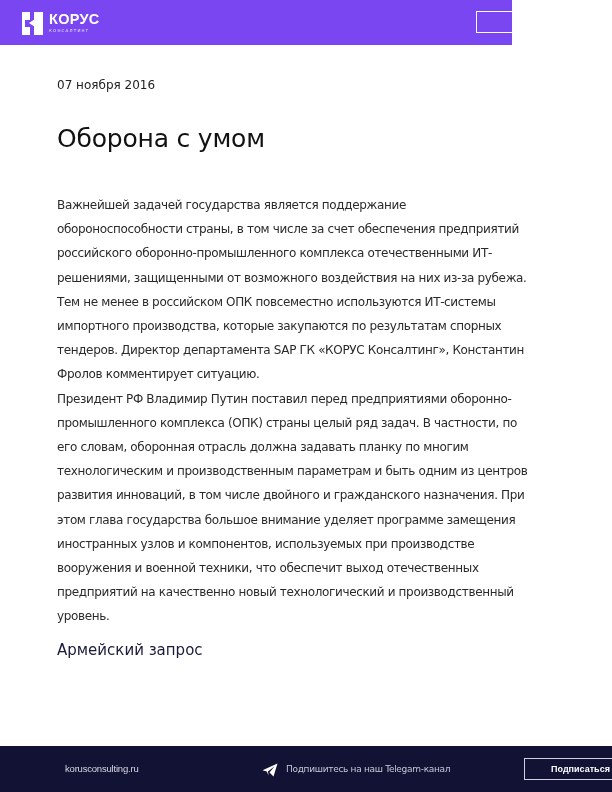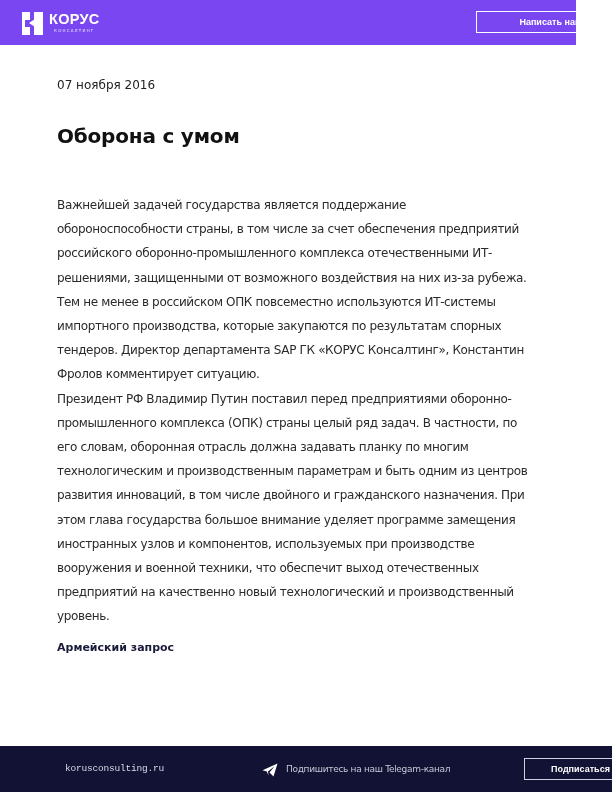--- a/index.html
+++ b/index.html
@@ -1,58 +1,57 @@
 <!DOCTYPE html>
 <html><head>
   <meta charset="utf-8">
   <style>
     * { box-sizing: border-box; margin: 0; padding: 0; }
     html, body { width: 612px; height: 792px; background: #ffffff; overflow: hidden; }
     body { font-family: "DejaVu Sans", "Liberation Sans", sans-serif; position: relative; color: #111; }
 
     .header {
-      position: absolute; left: 0; top: 0; width: 576px; height: 45px;
+      position: absolute; left: 0; top: 0; width: 512px; height: 45px;
       background: #7a46f2;
-      text-align: center;
     }
     .logo { position: absolute; left: 22px; top: 11px; height: 24px; display: flex; align-items: center; }
     .logo-mark { width: 22px; height: 23px; position: relative; margin-right: 5px; }
     .logo-mark .bar-l { position: absolute; left: 0; top: 0; width: 8px; height: 23px; background: #fff; }
     .logo-mark .bar-r { position: absolute; left: 12px; top: 0; width: 9px; height: 23px; background: #fff; }
     .logo-mark .notch { position: absolute; left: 7px; top: 7px; width: 0; height: 0;
       border-top: 4.5px solid transparent; border-bottom: 4.5px solid transparent; border-right: 6px solid #fff; }
     .logo-mark .gap { position: absolute; left: 3px; top: 8px; width: 5px; height: 7px; background: #7a46f2; }
     .logo-text { display: flex; flex-direction: column; }
     .logo-name { color: #fff; font-family: "Liberation Sans", sans-serif; font-weight: bold; font-size: 14.5px; letter-spacing: 0.3px; line-height: 14px; }
     .logo-sub { color: #fff; font-size: 4px; letter-spacing: 1.2px; line-height: 6px; margin-top: 2px; opacity: 0.85; }
 
     .write-btn {
       position: absolute; left: 476px; top: 11px; width: 113px; height: 22px;
       border: 1.2px solid #fff; color: #fff; background: transparent;
       font-family: "Liberation Sans", sans-serif; font-weight: bold; font-size: 9px;
       display: flex; align-items: center; justify-content: center; cursor: pointer; padding-left: 36px;
     }
 
     .date { position: absolute; left: 57px; top: 78px; font-size: 12px; color: #222; font-family: "DejaVu Sans", sans-serif; }
-    .title { position: absolute; left: 57px; top: 124px; font-size: 20px; font-weight: bold; color: #111; font-family: "DejaVu Sans", sans-serif; letter-spacing: -0.2px; }
+    .title { position: absolute; left: 57px; top: 124px; font-size: 25px; font-weight: normal; color: #111; font-family: "DejaVu Sans", sans-serif; letter-spacing: -0.2px; }
 
     .body-text {
       position: absolute; left: 57px; top: 193px; width: 500px;
       font-size: 12px; line-height: 24.2px; color: #2a2a2a; font-family: "DejaVu Sans", sans-serif;
       letter-spacing: -0.35px;
     }
     .body-text .line { display: block; white-space: nowrap; }
 
-    .subhead { position: absolute; left: 57px; top: 641px; font-size: 11px; font-weight: bold; color: #1a1a3a; font-family: "DejaVu Sans", sans-serif; }
+    .subhead { position: absolute; left: 57px; top: 641px; font-size: 15px; font-weight: normal; color: #1a1a3a; font-family: "DejaVu Sans", sans-serif; }
 
     .footer {
       position: absolute; left: 0; top: 746px; width: 612px; height: 46px;
       background: #111234;
     }
-    .footer-site { position: absolute; left: 23px; top: 17px; color: #d8d8e4; font-size: 9.5px; font-family: Liberation Mono, monospace; letter-spacing: -0.2px; padding-left: 42px; }
+    .footer-site { position: absolute; left: 23px; top: 17px; color: #d8d8e4; font-size: 9.5px; font-family: Liberation Sans, sans-serif; letter-spacing: -0.2px; padding-left: 42px; }
     .telegram-icon { position: absolute; left: 262px; top: 17px; width: 16px; height: 14px; }
     .footer-tg { position: absolute; left: 286px; top: 18px; color: #c8c8d6; font-size: 9px; font-family: "DejaVu Sans", sans-serif; letter-spacing: -0.3px; }
     .subscribe-btn {
       position: absolute; left: 476px; top: 12px; width: 113px; height: 22px;
       border: 1.2px solid #d0d0e0; color: #fff; background: transparent;
       font-family: "Liberation Sans", sans-serif; font-weight: bold; font-size: 9px;
       display: flex; align-items: center; justify-content: center; cursor: pointer; margin-left: 48px;
     }
   </style>
 </head>

